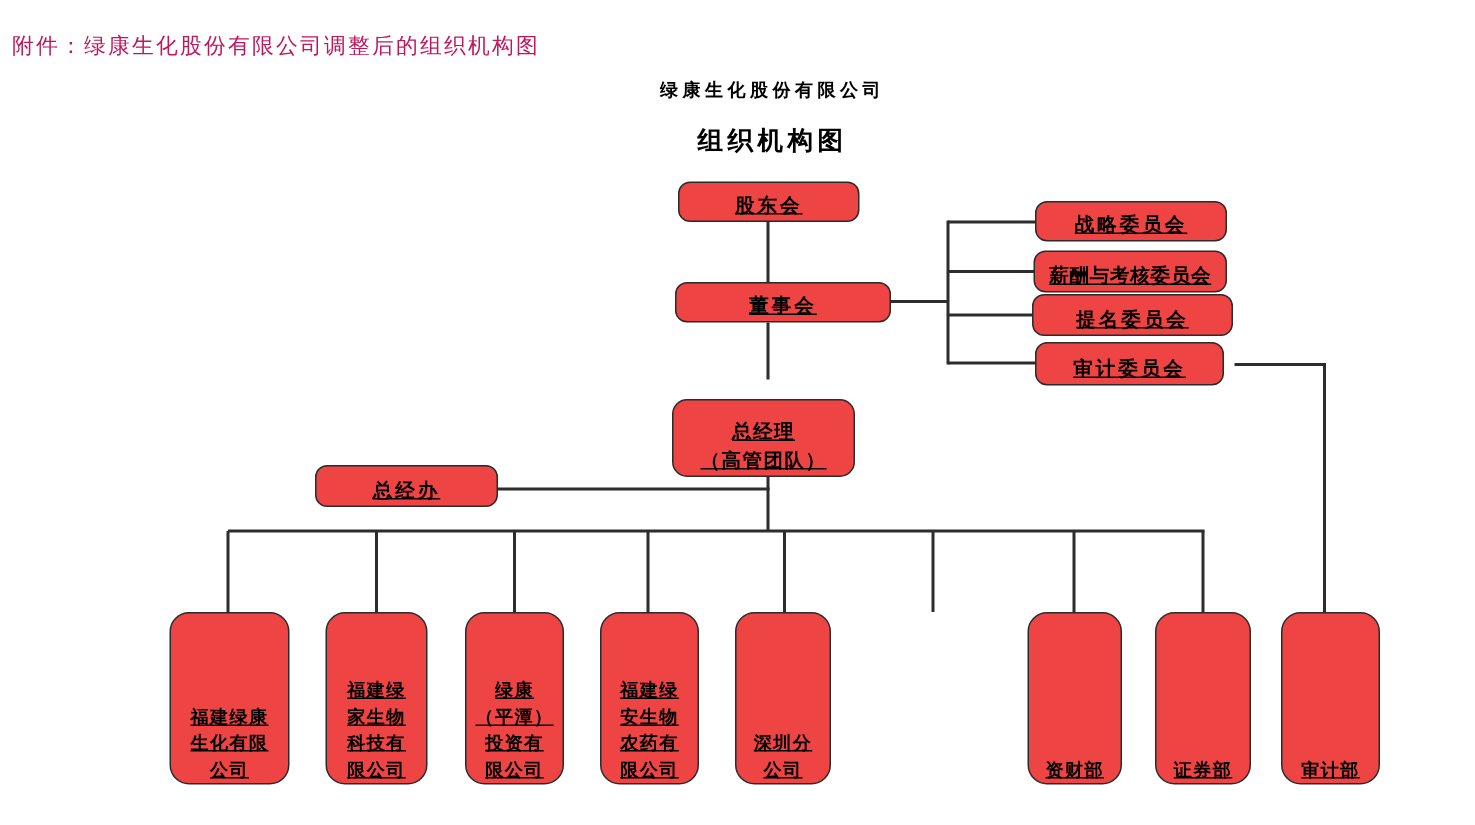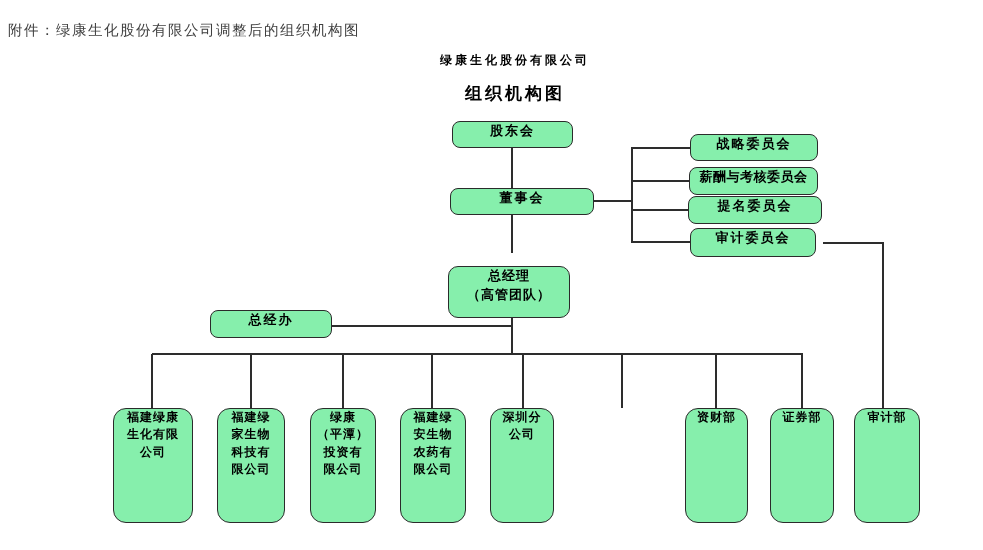--- a/index.html
+++ b/index.html
@@ -13,48 +13,49 @@
     overflow: hidden;
   }
 
   
   .attachment-note {
     position: absolute;
     left: 8px; top: 21px;
     font-family: "Liberation Serif", serif;
     font-size: 14.5px;
     letter-spacing: 1.5px;
-    color: #404040;
+    color: #be185d;
     white-space: nowrap;
   }
   .title {
     position: absolute;
     left: 330px; width: 370px;
     text-align: center;
     font-weight: bold;
     color: #000;
   }
   .title-1 { top: 52px; font-size: 12px; letter-spacing: 3px; }
   .title-2 { top: 82px; font-size: 17px; letter-spacing: 3px; }
 
   
   .node {
     position: absolute;
     box-sizing: border-box;
-    background: #86efac;
+    background: #ef4444;
     border: 1.5px solid #2b2b2b;
     display: flex;
-    align-items: flex-start;
+    align-items: flex-end;
     justify-content: center;
     text-align: center;
     font-weight: bold;
     font-size: 13px;
     letter-spacing: 2px;
     line-height: 1.45;
     z-index: 2;
+    text-decoration: underline;
   }
   .node .lbl { white-space: pre-line; }
 
   .n-shareholders { left: 452px; top: 121px; width: 121px; height: 27px; border-radius: 8px; }
   .n-board        { left: 450px; top: 188px; width: 144px; height: 27px; border-radius: 8px; }
   .n-com-1 { left: 690px; top: 134px; width: 128px; height: 27px; border-radius: 8px; }
   .n-com-2 { left: 689px; top: 167px; width: 129px; height: 28px; border-radius: 8px; letter-spacing: 0.5px; }
   .n-com-3 { left: 688px; top: 196px; width: 134px; height: 28px; border-radius: 8px; }
   .n-com-4 { left: 690px; top: 228px; width: 126px; height: 29px; border-radius: 8px; }
   .n-gm        { left: 448px; top: 266px; width: 122px; height: 52px; border-radius: 10px; letter-spacing: 1px; }

